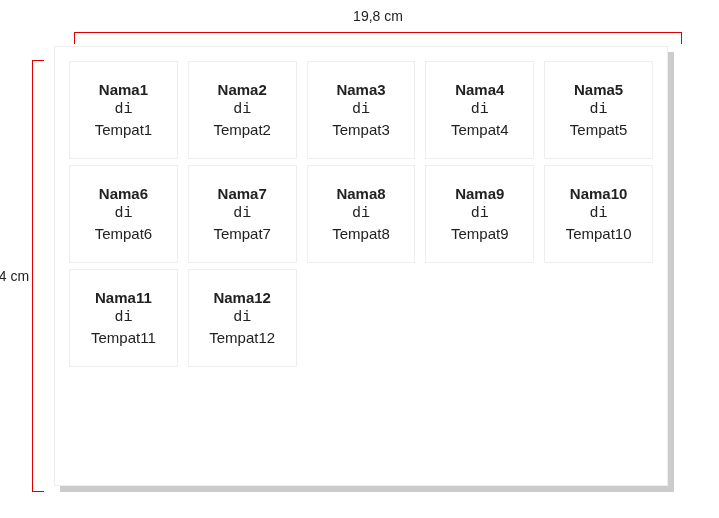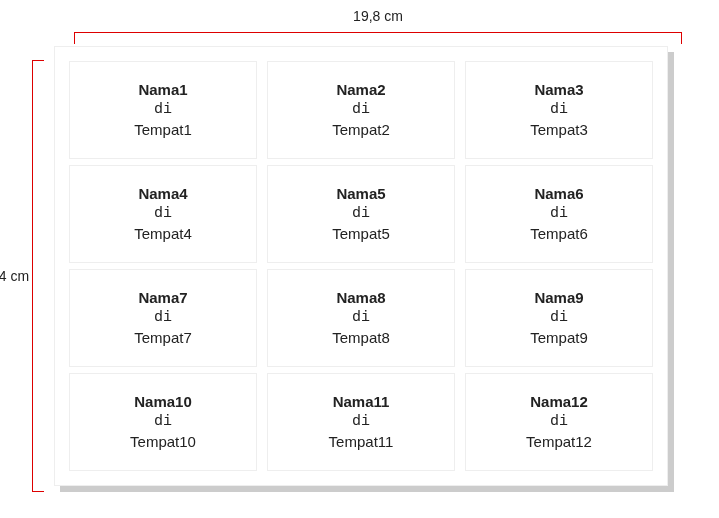--- a/index.html
+++ b/index.html
@@ -73,21 +73,21 @@
     left: 54px;
     top: 46px;
     width: 614px;
     height: 440px;
     background: #fff;
     border: 1px solid #eee;
     padding: 14px 14px;
   }
   .grid {
     display: grid;
-    grid-template-columns: repeat(3, 1fr);
+    grid-template-columns: repeat(5, 1fr);
     grid-template-rows: repeat(4, 1fr);
     gap: 6px 10px;
     width: 100%;
     height: 100%;
   }
   .cell {
     border: 1px solid #eee;
     display: flex;
     flex-direction: column;
     align-items: center;

